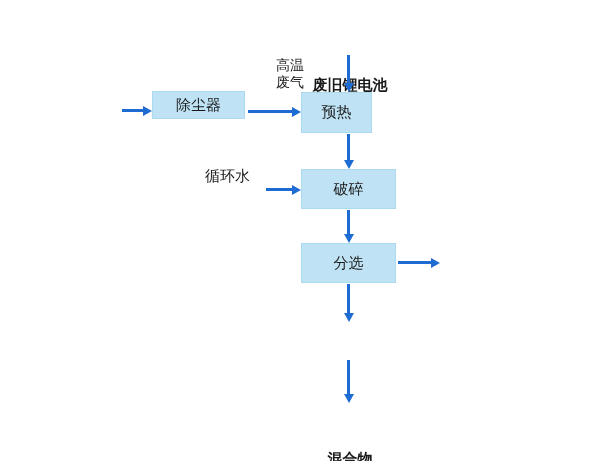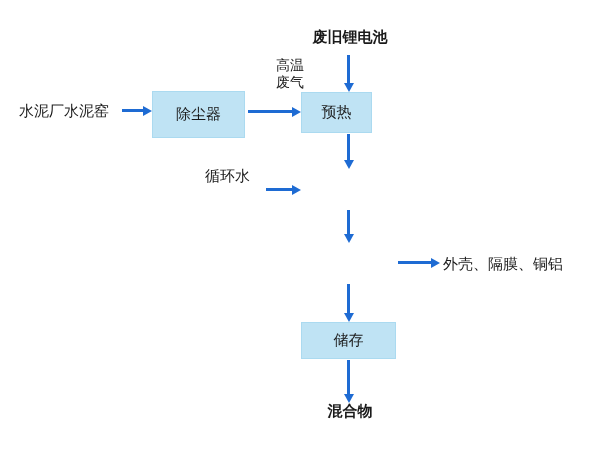--- a/index.html
+++ b/index.html
@@ -10,29 +10,29 @@
     --text:#1a1a1a;
   }
   html,body{margin:0;padding:0;background:#fff;}
   body{font-family:"DejaVu Sans","Liberation Sans",sans-serif;}
   .canvas{position:relative;width:600px;height:461px;background:var(--background);overflow:hidden;}
 
   
   .box{position:absolute;background:var(--box-fill);border:1px solid var(--box-border);
        box-sizing:border-box;display:flex;align-items:center;justify-content:center;
        font-size:15px;color:var(--text);}
-  .box-dust   {left:152px;top:91px; width:93px;height:47px;}
+  .box-dust   {left:152px;top:91px; width:93px;height:28px;}
   .box-preheat{left:301px;top:92px; width:71px;height:41px;}
   .box-crush  {left:301px;top:169px;width:95px;height:40px;}
   .box-sort   {left:301px;top:243px;width:95px;height:40px;}
   .box-store  {left:301px;top:322px;width:95px;height:37px;}
 
   
   .t{position:absolute;font-size:15px;color:var(--text);white-space:nowrap;}
-  .bold{font-weight:bold;}
+  .bold{font-weight:bold;margin-top:48px;}
   .lbl-battery{left:290px;top:28px;width:120px;text-align:center;}
   .lbl-kiln   {left:19px;top:102px;}
   .lbl-hotgas {left:258px;top:57px;font-size:14px;line-height:17px;margin-left:18px;}
   .lbl-water  {left:205px;top:167px;}
   .lbl-out    {left:443px;top:255px;}
   .lbl-mix    {left:285px;top:403px;width:130px;text-align:center;line-height:17px;white-space:normal;}
 
   
   .arrow-h{position:absolute;height:3px;background:var(--arrow);}
   .arrow-v{position:absolute;width:3px;background:var(--arrow);}
@@ -50,43 +50,44 @@
   .a-sort-store  {left:347px;top:284px;height:29px;}
   .a-store-mix   {left:347px;top:360px;height:34px;}
 </style>
 </head>
 <body>
 
 <div class="canvas">
 
   <div class="t bold lbl-battery">废旧锂电池</div>
 
-  <div class="t lbl-kiln">水泥厂水泥窑</div>
 
   <div class="t lbl-hotgas">
     <div>高温</div>
     <div>废气</div>
   </div>
 
   <div class="t lbl-water">循环水</div>
 
-  <div class="t lbl-out">外壳、隔膜、铜铝</div>
 
   <div class="t bold lbl-mix">
     <div>混合物</div>
   </div>
 
   <div class="box box-dust">
     <span>除尘器</span>
   </div>
   <div class="box box-preheat">
     <span>预热</span>
   </div>
-  <div class="box box-store">
-    <span>储存</span>
+  <div class="box box-crush">
+    <span>破碎</span>
+  </div>
+  <div class="box box-sort">
+    <span>分选</span>
   </div>
 
   <div class="arrow-h a-kiln-dust">
     <i class="head-r"></i>
   </div>
   <div class="arrow-h a-dust-preheat">
     <i class="head-r"></i>
   </div>
   <div class="arrow-h a-water-crush">
     <i class="head-r"></i>

